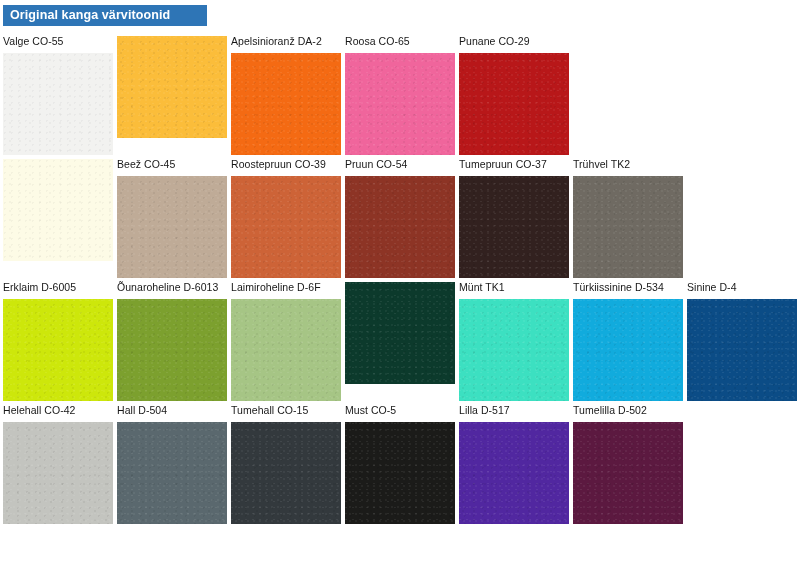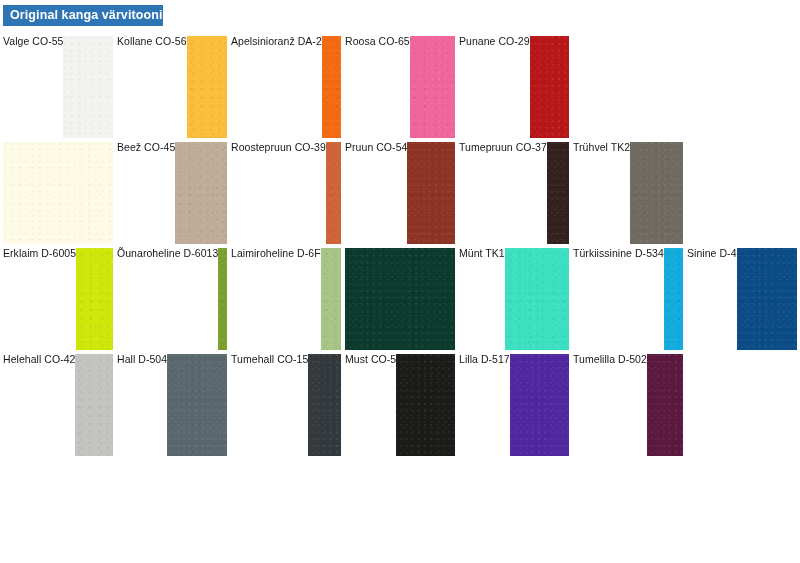--- a/index.html
+++ b/index.html
@@ -22,21 +22,21 @@
     width: 800px;
     height: 563px;
     box-sizing: border-box;
   }
 
   
   #title-bar {
     position: absolute;
     left: 3px;
     top: 5px;
-    width: 160px;
+    width: 204px;
     height: 21px;
     background: #2e75b6;
     display: flex;
     align-items: center;
     padding-left: 7px;
     box-sizing: border-box;
   }
   #title-bar .title-text {
     color: #ffffff;
     font-size: 12.5px;
@@ -56,21 +56,21 @@
 
   .swatch-row {
     display: flex;
     margin-bottom: 4px;
   }
 
   .swatch-cell {
     width: 110px;
     margin-right: 4px;
     display: flex;
-    flex-direction: row;
+    flex-direction: column;
   }
 
   .swatch-label {
     font-size: 10.5px;
     line-height: 1;
     color: #171717;
     height: 17px;
     display: flex;
     align-items: flex-start;
     white-space: nowrap;
@@ -114,21 +114,20 @@
     <span class="title-text">Original kanga värvitoonid</span>
   </div>
 
   <div id="palette">
       <div class="swatch-row">
         <div class="swatch-cell">
           <div class="swatch-label">Valge  CO-55</div>
           <div class="swatch-chip pale" style="background-color: rgb(242, 242, 240);"></div>
         </div>
         <div class="swatch-cell">
-          <div class="swatch-label">Kollane CO-56</div>
           <div class="swatch-chip" style="background-color: rgb(251, 189, 58);"></div>
         </div>
         <div class="swatch-cell">
           <div class="swatch-label">Apelsinioranž  DA-2</div>
           <div class="swatch-chip" style="background-color: rgb(244, 106, 19);"></div>
         </div>
         <div class="swatch-cell">
           <div class="swatch-label">Roosa CO-65</div>
           <div class="swatch-chip" style="background-color: rgb(240, 101, 156);"></div>
         </div>

